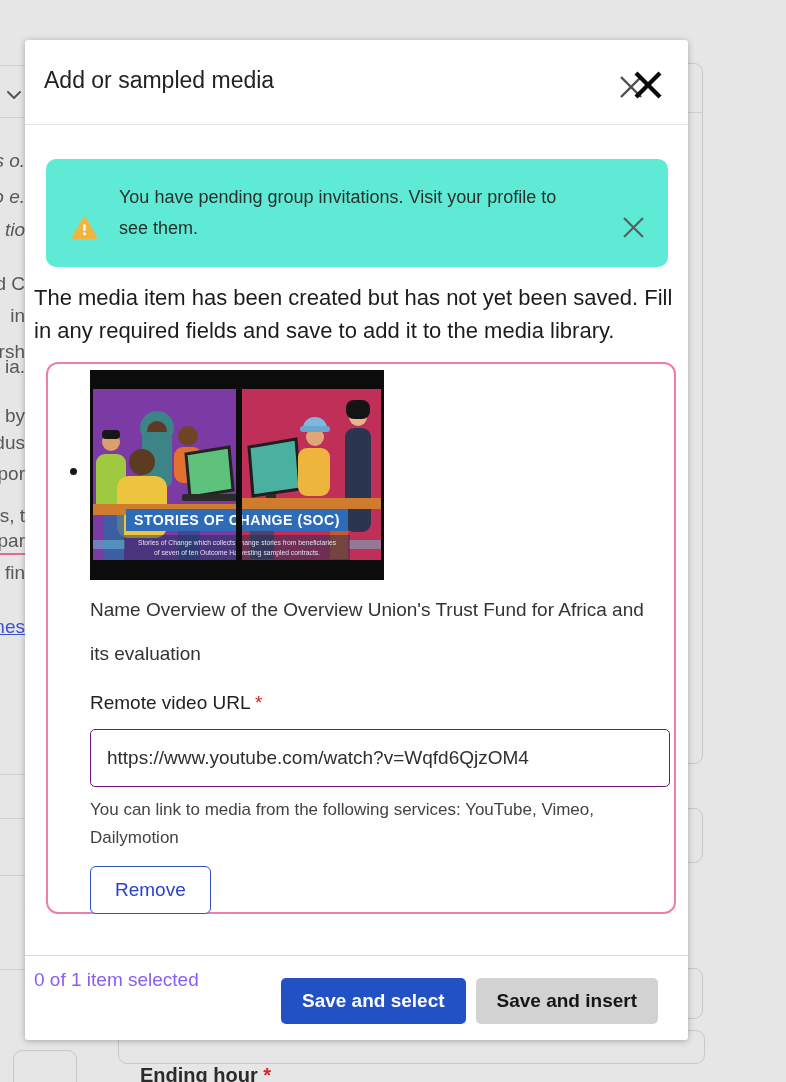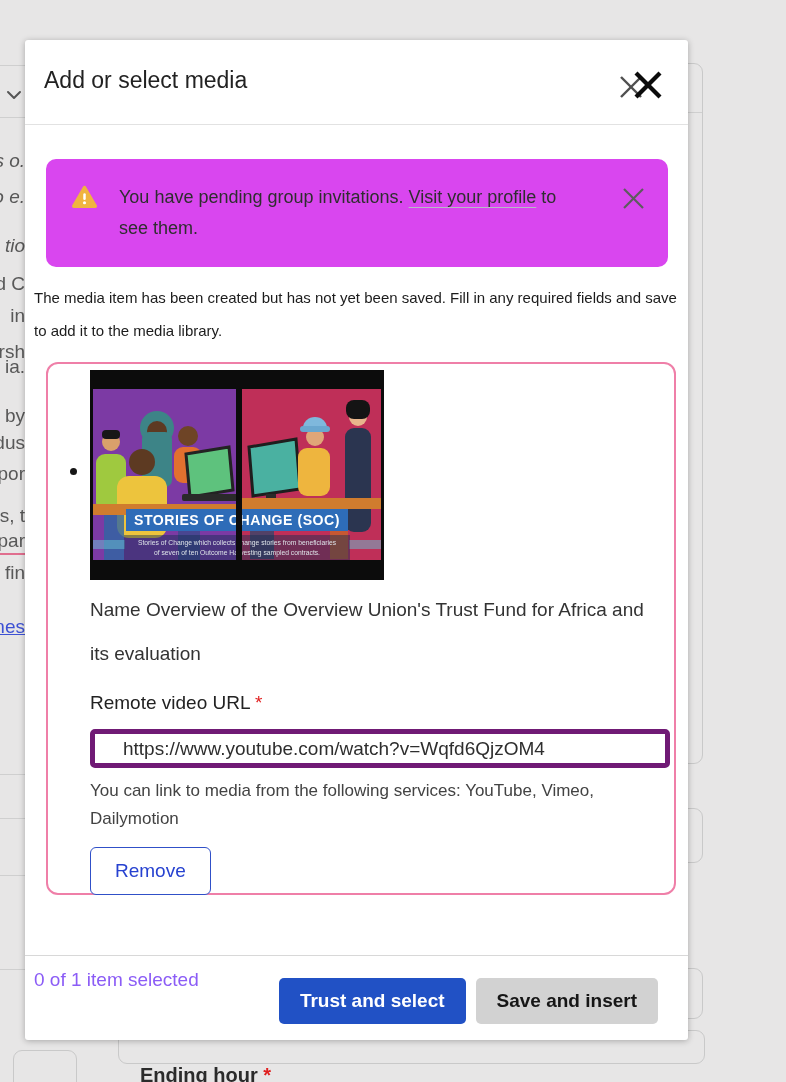--- a/index.html
+++ b/index.html
@@ -34,49 +34,49 @@
   }
   .modal-header { position:relative; height:84px; border-bottom:1px solid #e2e2e2; flex:none; }
   .modal-title { position:absolute; left:19px; top:27px; font-size:23px; color:#222; }
   .close-stack { position:absolute; right:20px; top:22px; width:50px; height:46px; cursor:pointer; }
   .x-thin { position:absolute; left:0;  top:12px; }
   .x-bold { position:absolute; left:13px; top:6px; }
 
   .modal-body { flex:1; overflow:hidden; }
 
   .warning {
-    margin:34px 20px 0 21px; background:#d946ef; border-radius:10px;
-    padding:23px 22px 23px 26px; display:flex; align-items:flex-start;
+    margin:34px 20px 0 21px; background:#5eead4; border-radius:10px;
+    padding:23px 22px 23px 26px; display:flex; align-items:flex-end;
   }
   .warning-icon { flex:none; margin-top:3px; }
   .warning-text { margin-left:22px; font-size:18px; line-height:31px; color:#2e2e2e; max-width:452px; }
   .warning-text a {
     color:#2e2e2e; text-decoration:underline;
     text-decoration-color:#b9b9c9; text-underline-offset:4px; cursor:pointer;
   }
   .warning-close { margin-left:auto; margin-top:4px; cursor:pointer; }
 
-  .modal-message { margin:14px 10px 0 9px; font-size:15px; line-height:33px; color:#1c1c1c; }
+  .modal-message { margin:14px 10px 0 9px; font-size:22px; line-height:33px; color:#1c1c1c; }
 
   .media-wrap {
     margin:15px 12px 0 21px; border:2px solid #ef7fa8; border-radius:12px;
     padding:6px 4px 0 42px;
   }
   .media-item { position:relative; }
   .media-item::before {
     content:""; position:absolute; left:-20px; top:98px;
     width:7px; height:7px; border-radius:50%; background:#161616;
   }
   .thumb { width:294px; height:210px; display:block; }
   .name-text { margin-top:8px; font-size:19px; line-height:44px; color:#333; max-width:565px; }
   .field-label { margin-top:16px; font-size:19px; color:#222; }
   .url-input {
-    margin-top:15px; width:100%; max-width:582px; box-sizing:border-box; height:39px;
-    border:5px solid #701a75; border-radius:5px; background:#fff;
-    font-size:19px; padding:0 28px; color:#2e2e2e;
+    margin-top:15px; width:100%; max-width:582px; box-sizing:border-box; height:58px;
+    border:1px solid #701a75; border-radius:5px; background:#fff;
+    font-size:19px; padding:0 16px; color:#2e2e2e;
   }
   .help-text { margin-top:9px; font-size:17px; line-height:28px; color:#434343; max-width:560px; }
   .remove-btn {
     margin:14px 0 -2px 0; display:inline-block; background:#fff;
     border:1px solid #3050c8; color:#2742d0; font-size:19px;
     padding:12px 24px; border-radius:6px; cursor:pointer;
   }
 
   .modal-footer { flex:none; height:84px; border-top:1px solid #d8d8d8; position:relative; }
   .item-count { position:absolute; left:9px; top:13px; font-size:19px; color:#8b5cf6; }
@@ -107,42 +107,42 @@
   <div class="bg-box" style="left:13px;  top:1050px; width:62px;  height:60px;"></div>
 
   <span class="bg-chevron">
     <svg width="16" height="10" viewBox="0 0 16 10">
         <polyline points="2,2 8,8 14,2" fill="none" stroke="#555" stroke-width="2" stroke-linecap="round" stroke-linejoin="round"></polyline>
       </svg>
   </span>
 
   <span class="frag it" style="top:150px;">s o.</span>
   <span class="frag it" style="top:186px;">o e.</span>
-  <span class="frag it" style="top:235px;text-align:center;">tio</span>
+  <span class="frag it" style="top:219px;text-align:center;">tio</span>
   <span class="frag" style="top:273px;">d C</span>
   <span class="frag" style="top:305px;">in</span>
   <span class="frag" style="top:341px;">rsh</span>
   <span class="frag" style="top:356px;">ia.</span>
   <span class="frag" style="top:405px;">by</span>
   <span class="frag" style="top:432px;">dus</span>
   <span class="frag" style="top:463px;">por</span>
   <span class="frag" style="top:505px;">s, t</span>
   <span class="frag pink-ul" style="top:530px;">par</span>
   <span class="frag" style="top:562px;">fin</span>
   <span class="frag blue-link" style="top:616px;">nes</span>
 
   <div class="ending-label">
     <span>Ending hour</span>
     <span class="required">*</span>
   </div>
 
   <div class="modal">
 
     <div class="modal-header">
-      <div class="modal-title">Add or select media</div>
+      <div class="modal-title">Add or sampled media</div>
       <div class="close-stack">
         <span class="x-thin">
           <svg width="26" height="26" viewBox="0 0 26 26">
               <line x1="3" y1="3" x2="23" y2="23" stroke="#4f4f4f" stroke-width="2.4"></line>
               <line x1="23" y1="3" x2="3" y2="23" stroke="#4f4f4f" stroke-width="2.4"></line>
             </svg>
         </span>
         <span class="x-bold">
           <svg width="34" height="34" viewBox="0 0 34 34">
               <line x1="5" y1="5" x2="29" y2="29" stroke="#0b0b0b" stroke-width="4.2"></line>
@@ -235,19 +235,19 @@
 
           <button class="remove-btn">Remove</button>
         </div>
       </div>
 
     </div>
 
     <div class="modal-footer">
       <div class="item-count">0 of 1 item selected</div>
       <div class="footer-buttons">
-        <button class="btn btn-primary">Trust and select</button>
+        <button class="btn btn-primary">Save and select</button>
         <button class="btn btn-secondary">Save and insert</button>
       </div>
     </div>
 
   </div>
 </div>
 
 </body></html>

